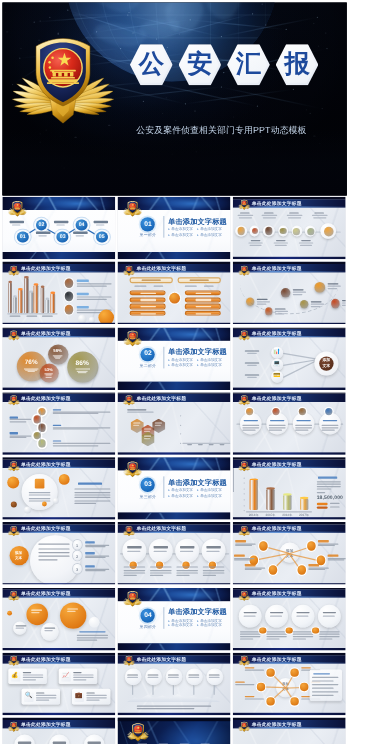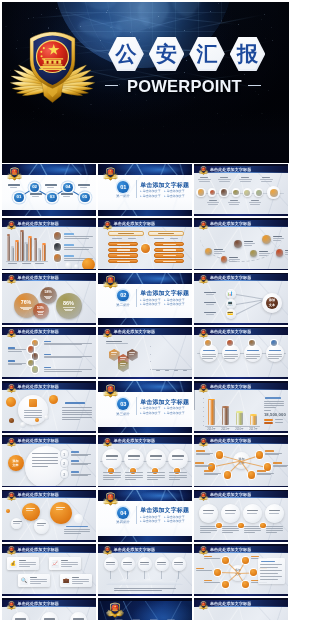--- a/index.html
+++ b/index.html
@@ -388,25 +388,21 @@
         </div>
     <div class="chip">
           <i></i>
           <b>汇</b>
         </div>
     <div class="chip">
           <i></i>
           <b>报</b>
         </div>
   </div>
-  <div class="ppwrap">
-    <div class="ppdash l"></div>
-    <div class="ppdash r"></div>
-    <div class="pptext">POWERPOINT</div>
-  </div>
+  <div class="subcn">公安及案件侦查相关部门专用PPT动态模板</div>
 </div>
 
 <div class="grid" id="grid"><div class="th"><div class="sl-body w">
           <div class="cn" style="left: 17.4px; top: 33.4px; width: 18.6px; transform: rotate(-32.2deg); background: rgb(43, 108, 184);"></div>
           <div class="cn" style="left: 33.1px; top: 23.5px; width: 20.2px; transform: rotate(29.4deg); background: rgb(43, 108, 184);"></div>
           <div class="cn" style="left: 50.7px; top: 33.4px; width: 18.6px; transform: rotate(-32.1deg); background: rgb(43, 108, 184);"></div>
           <div class="cn" style="left: 66.5px; top: 23.5px; width: 19.5px; transform: rotate(30.5deg); background: rgb(43, 108, 184);"></div>
           <div class="dc" style="left: 12.5px; top: 28.5px; width: 9.8px; height: 9.8px; background: radial-gradient(circle at 36% 30%, rgb(74, 154, 218), rgb(31, 108, 186) 62%, rgb(21, 89, 166)); box-shadow: rgba(255, 255, 255, 0.85) 0px 0px 0px 1.6px, rgba(150, 190, 230, 0.5) 0px 0px 0px 2.4px;">
             <div class="dnum">01</div>
           </div>

